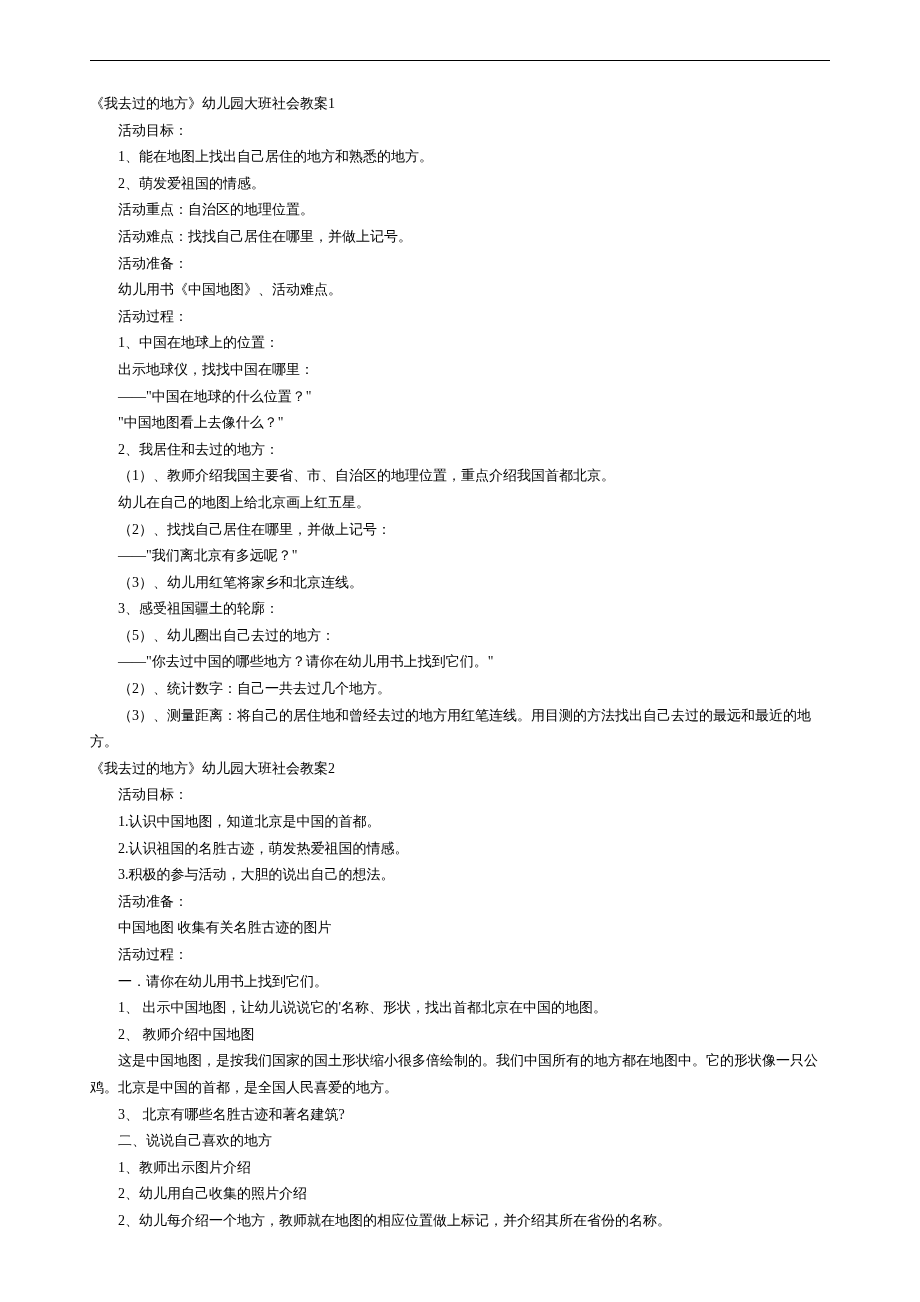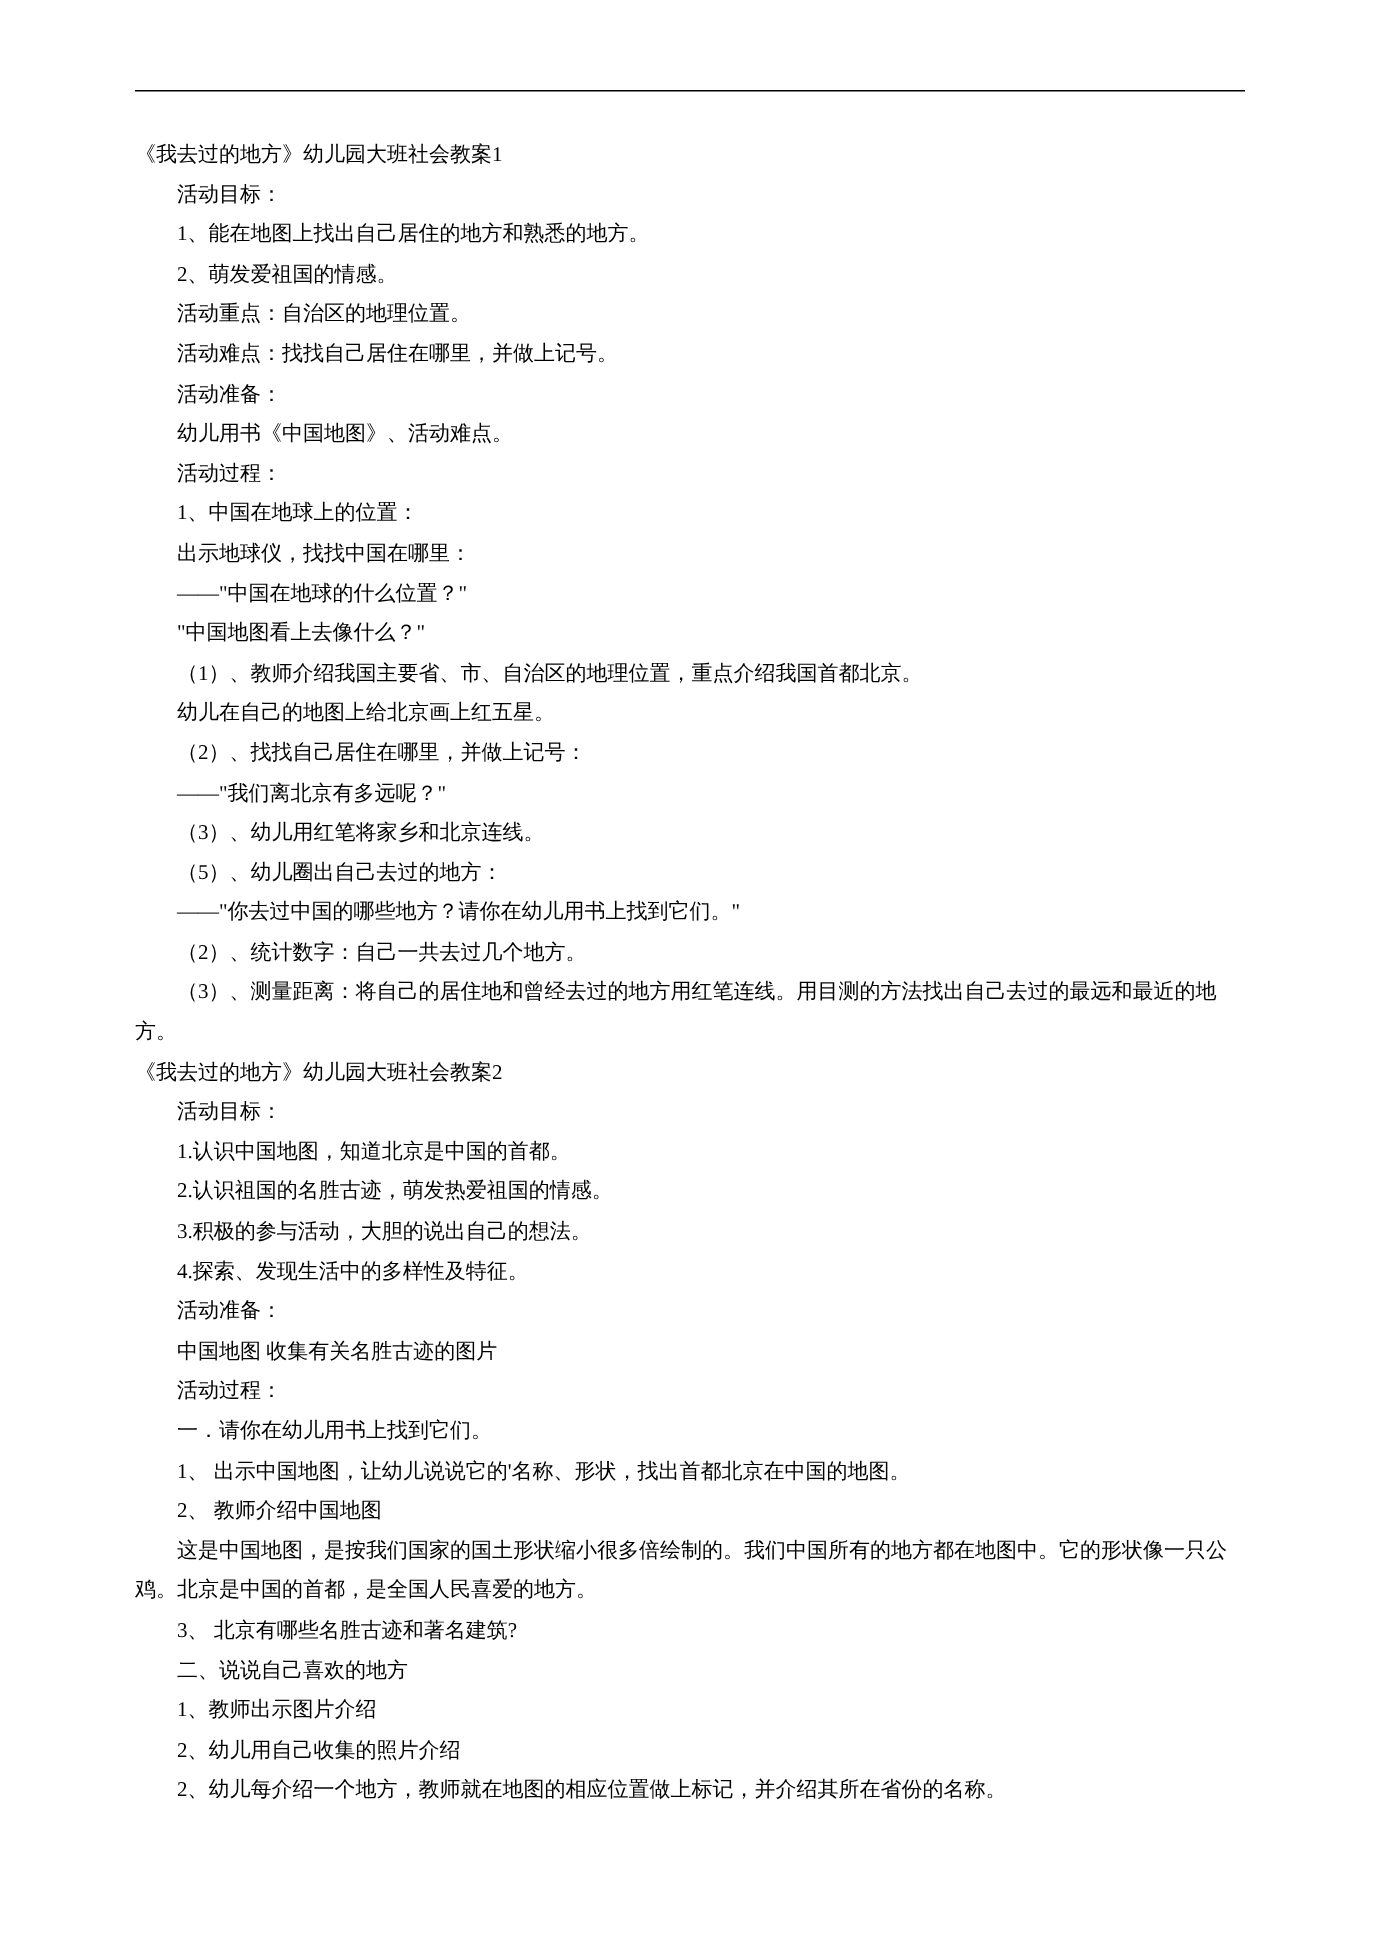--- a/index.html
+++ b/index.html
@@ -42,35 +42,36 @@
       <p class="indent-1">2、萌发爱祖国的情感。</p>
       <p class="indent-1">活动重点：自治区的地理位置。</p>
       <p class="indent-1">活动难点：找找自己居住在哪里，并做上记号。</p>
       <p class="indent-1">活动准备：</p>
       <p class="indent-1">幼儿用书《中国地图》、活动难点。</p>
       <p class="indent-1">活动过程：</p>
       <p class="indent-1">1、中国在地球上的位置：</p>
       <p class="indent-1">出示地球仪，找找中国在哪里：</p>
       <p class="indent-1">——"中国在地球的什么位置？"</p>
       <p class="indent-1">"中国地图看上去像什么？"</p>
+      <p class="indent-1">2、我居住和去过的地方：</p>
       <p class="indent-1">（1）、教师介绍我国主要省、市、自治区的地理位置，重点介绍我国首都北京。</p>
       <p class="indent-1">幼儿在自己的地图上给北京画上红五星。</p>
       <p class="indent-1">（2）、找找自己居住在哪里，并做上记号：</p>
       <p class="indent-1">——"我们离北京有多远呢？"</p>
       <p class="indent-1">（3）、幼儿用红笔将家乡和北京连线。</p>
+      <p class="indent-1">3、感受祖国疆土的轮廓：</p>
       <p class="indent-1">（5）、幼儿圈出自己去过的地方：</p>
       <p class="indent-1">——"你去过中国的哪些地方？请你在幼儿用书上找到它们。"</p>
       <p class="indent-1">（2）、统计数字：自己一共去过几个地方。</p>
       <p class="indent-1">（3）、测量距离：将自己的居住地和曾经去过的地方用红笔连线。用目测的方法找出自己去过的最远和最近的地方。</p>
       <p class="section-title">《我去过的地方》幼儿园大班社会教案2</p>
       <p class="indent-1">活动目标：</p>
       <p class="indent-1">1.认识中国地图，知道北京是中国的首都。</p>
       <p class="indent-1">2.认识祖国的名胜古迹，萌发热爱祖国的情感。</p>
       <p class="indent-1">3.积极的参与活动，大胆的说出自己的想法。</p>
-      <p class="indent-1">4.探索、发现生活中的多样性及特征。</p>
       <p class="indent-1">活动准备：</p>
       <p class="indent-1">中国地图 收集有关名胜古迹的图片</p>
       <p class="indent-1">活动过程：</p>
       <p class="indent-1">一．请你在幼儿用书上找到它们。</p>
       <p class="indent-1">1、 出示中国地图，让幼儿说说它的'名称、形状，找出首都北京在中国的地图。</p>
       <p class="indent-1">2、 教师介绍中国地图</p>
       <p class="indent-1">这是中国地图，是按我们国家的国土形状缩小很多倍绘制的。我们中国所有的地方都在地图中。它的形状像一只公鸡。北京是中国的首都，是全国人民喜爱的地方。</p>
       <p class="indent-1">3、 北京有哪些名胜古迹和著名建筑?</p>
       <p class="indent-1">二、说说自己喜欢的地方</p>
       <p class="indent-1">1、教师出示图片介绍</p>

